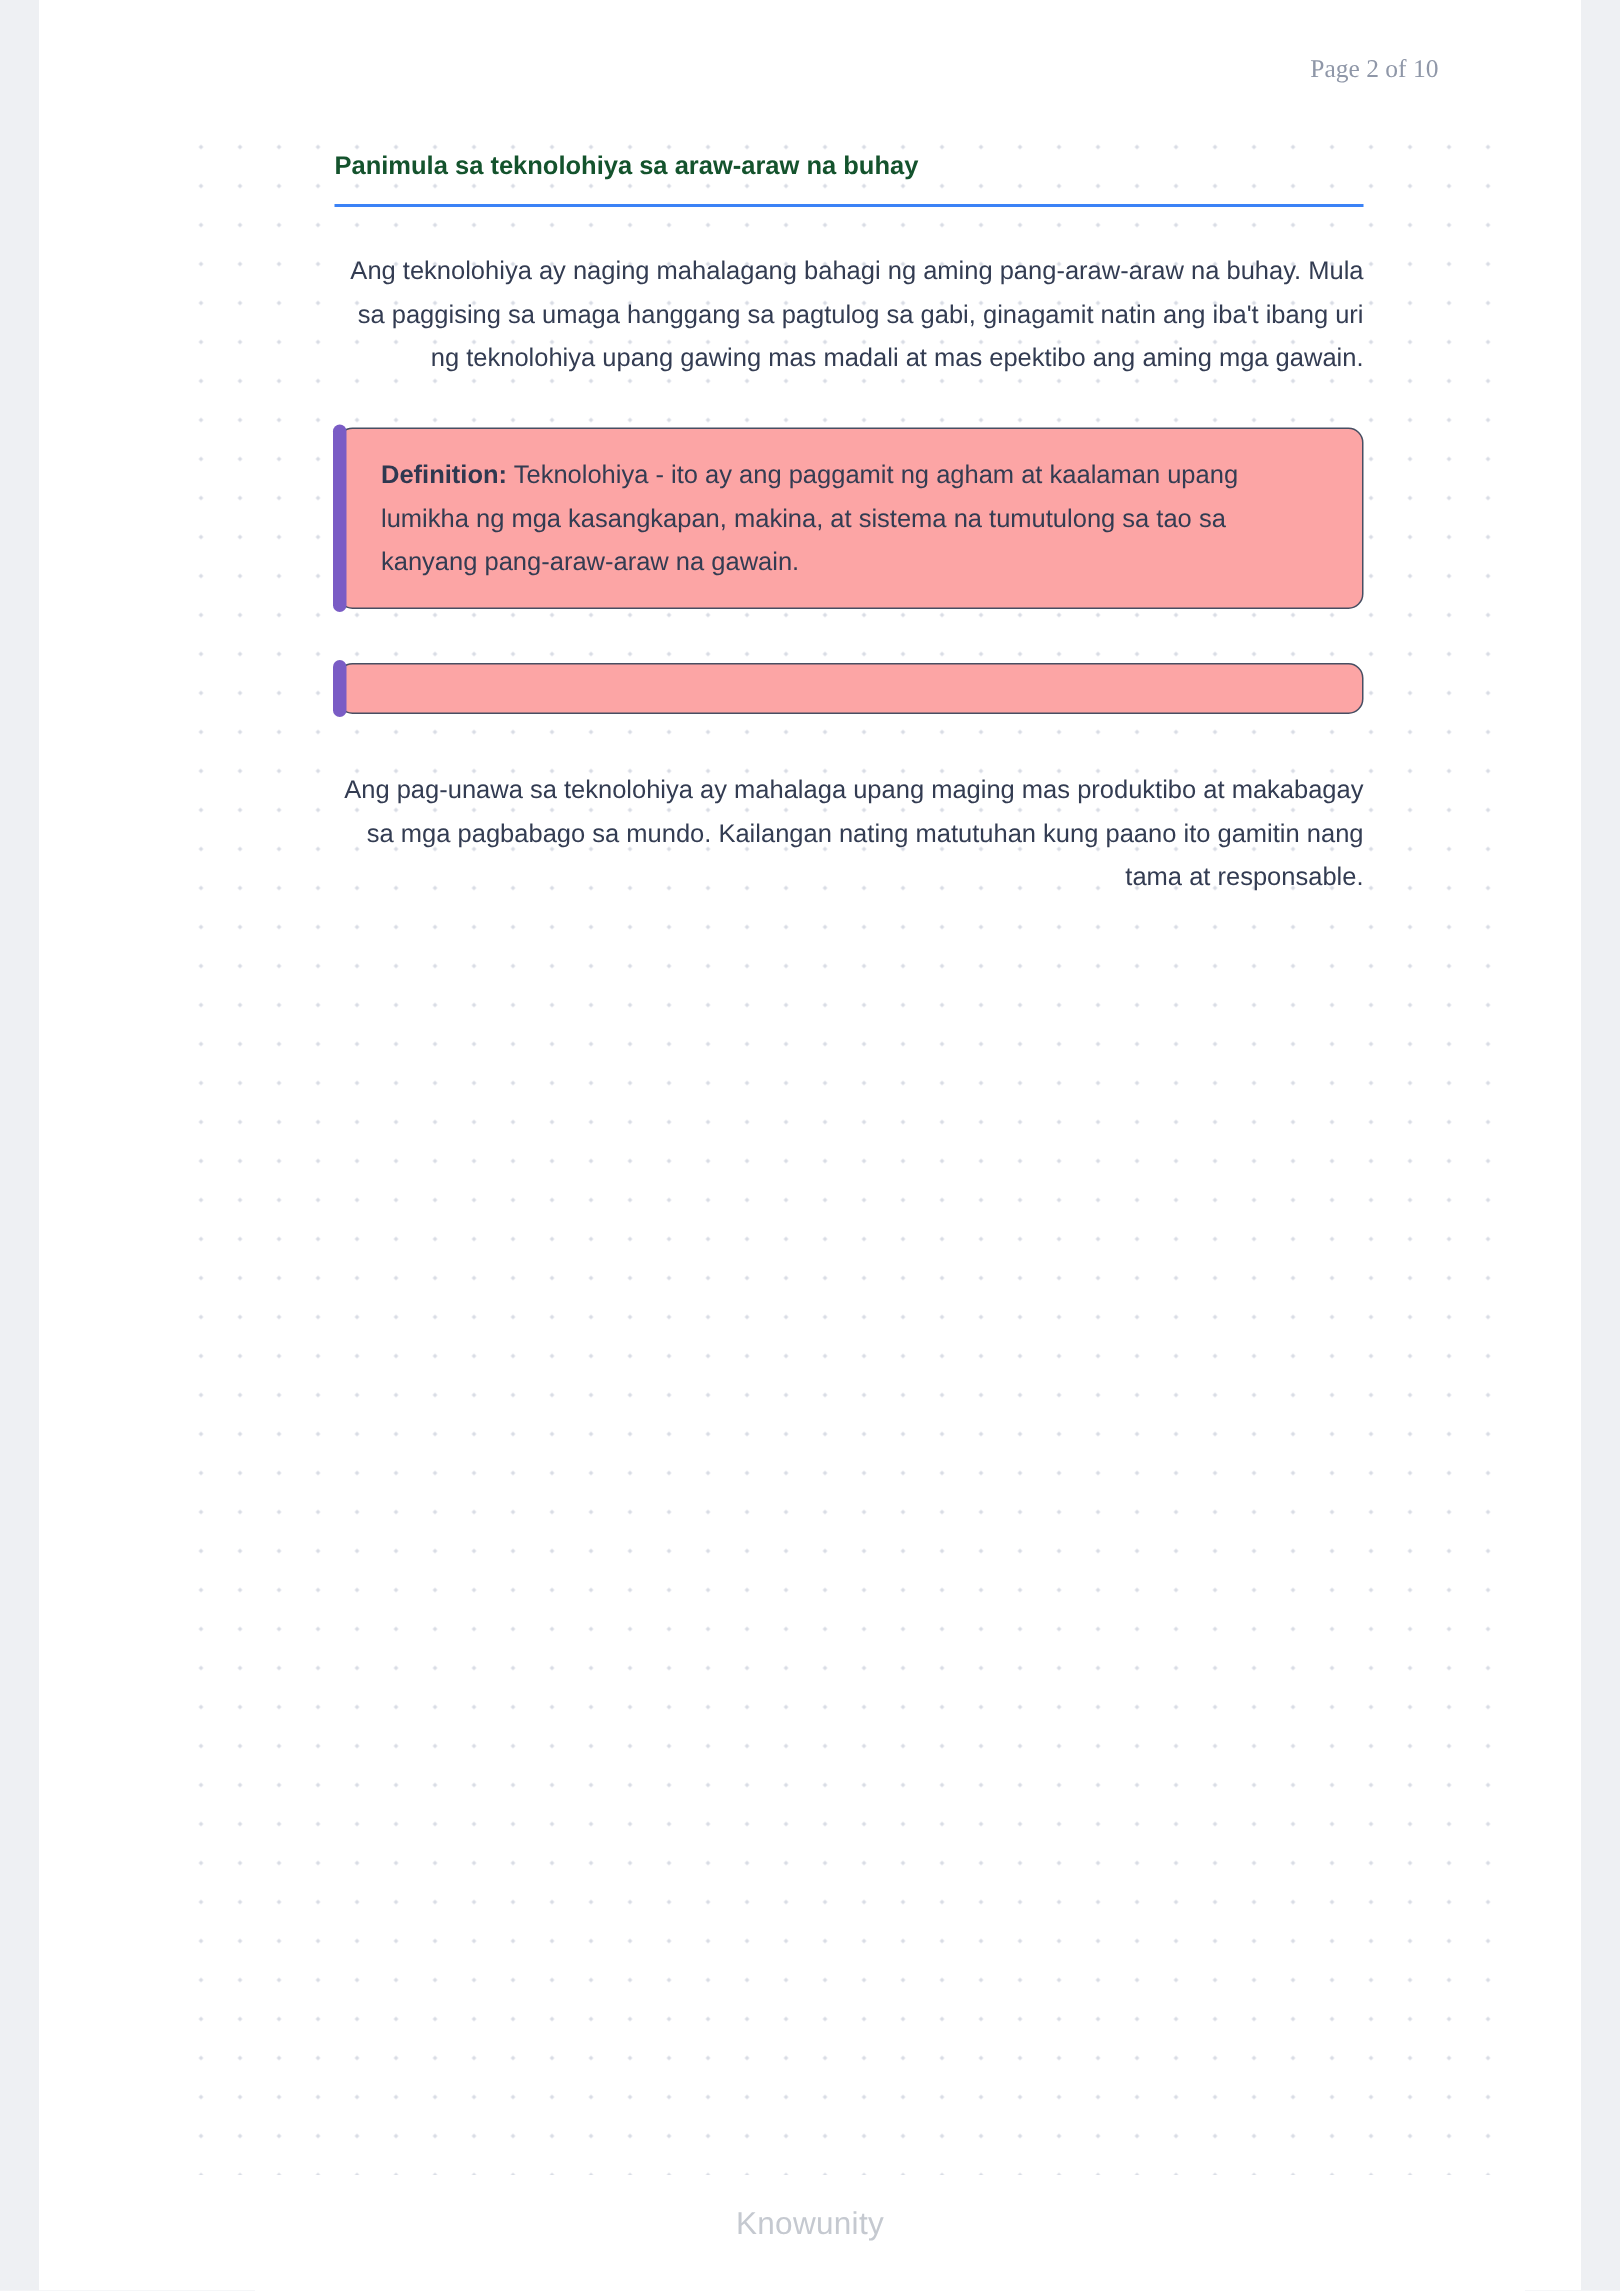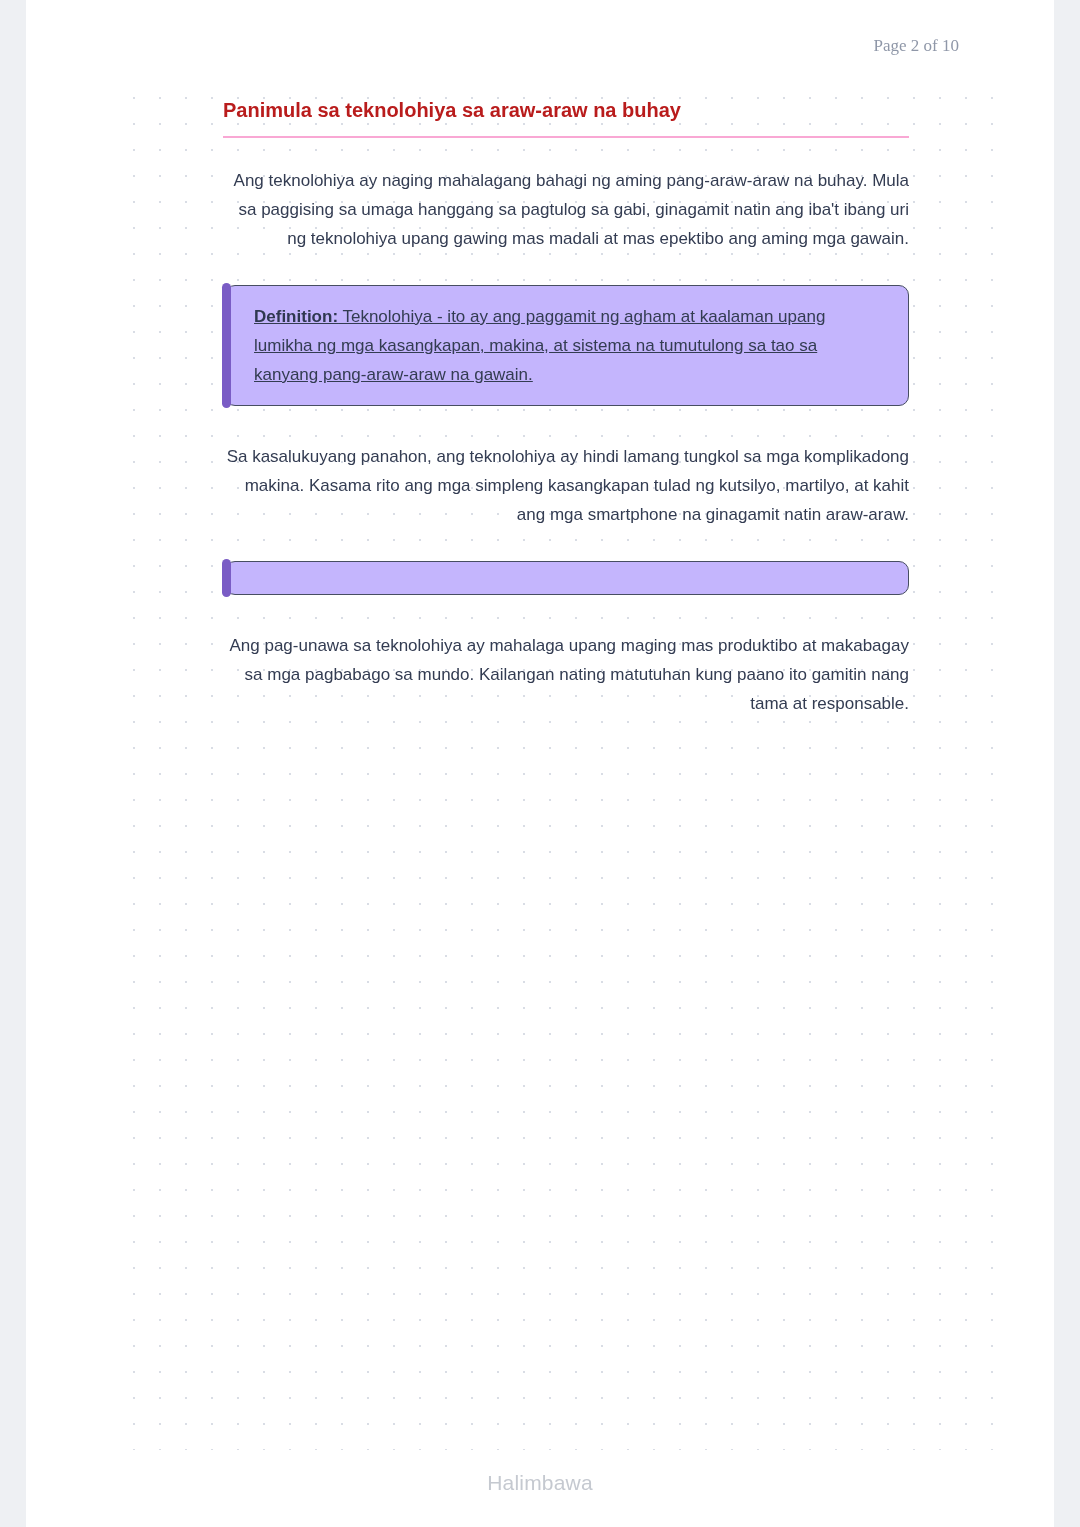--- a/index.html
+++ b/index.html
@@ -40,41 +40,40 @@
   .content {
     position: relative;
     margin-left: 197px;
     width: 686px;
     padding-top: 96px;
     font-size: 17px;
     line-height: 29px;
   }
 
   .section-heading {
-    font-size: 20px;
+    font-size: 17px;
     font-weight: bold;
-    color: #b91c1c;
+    color: #14532d;
     padding-bottom: 11px;
-    border-bottom: 2px solid #f9a8d4;
+    border-bottom: 2px solid #3b82f6;
     margin-bottom: 28px;
   }
 
   .para {
     margin-bottom: 32px;
     text-align: right;
   }
 
   .callout {
     position: relative;
     border: 1.5px solid #474e62;
     border-radius: 10px;
     padding: 16px 24px 16px 28px;
     margin: 6px 0 36px 2px;
-    background: #c4b5fd;
-    text-decoration: underline;
+    background: #fca5a5;
   }
 
   .callout-accent {
     position: absolute;
     left: -4px;
     top: -3px;
     bottom: -3px;
     width: 9px;
     border-radius: 6px;
     background: #7a5cc5;
@@ -110,25 +109,24 @@
     <h2 class="section-heading">Panimula sa teknolohiya sa araw-araw na buhay</h2>
 
     <p class="para">Ang teknolohiya ay naging mahalagang bahagi ng aming pang-araw-araw na buhay. Mula sa paggising sa umaga hanggang sa pagtulog sa gabi, ginagamit natin ang iba't ibang uri ng teknolohiya upang gawing mas madali at mas epektibo ang aming mga gawain.</p>
 
 
     <div class="callout">
       <div class="callout-accent"></div>
       <p><span class="callout-label">Definition:</span><span> Teknolohiya - ito ay ang paggamit ng agham at kaalaman upang lumikha ng mga kasangkapan, makina, at sistema na tumutulong sa tao sa kanyang pang-araw-araw na gawain.</span></p>
     </div>
 
-    <p class="para">Sa kasalukuyang panahon, ang teknolohiya ay hindi lamang tungkol sa mga komplikadong makina. Kasama rito ang mga simpleng kasangkapan tulad ng kutsilyo, martilyo, at kahit ang mga smartphone na ginagamit natin araw-araw.</p>
 
     <div class="callout">
       <div class="callout-accent"></div>
     </div>
 
     <p class="para">Ang pag-unawa sa teknolohiya ay mahalaga upang maging mas produktibo at makabagay sa mga pagbabago sa mundo. Kailangan nating matutuhan kung paano ito gamitin nang tama at responsable.</p>
 
   </div>
 
-  <div class="footer-brand">Halimbawa</div>
+  <div class="footer-brand">Knowunity</div>
 
 </div>
 
 </body></html>

